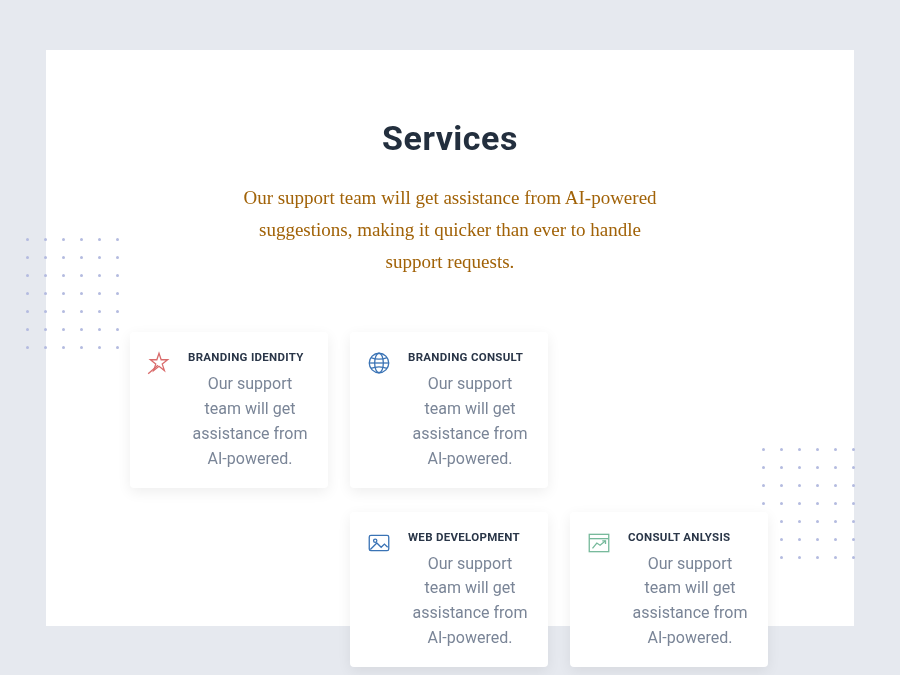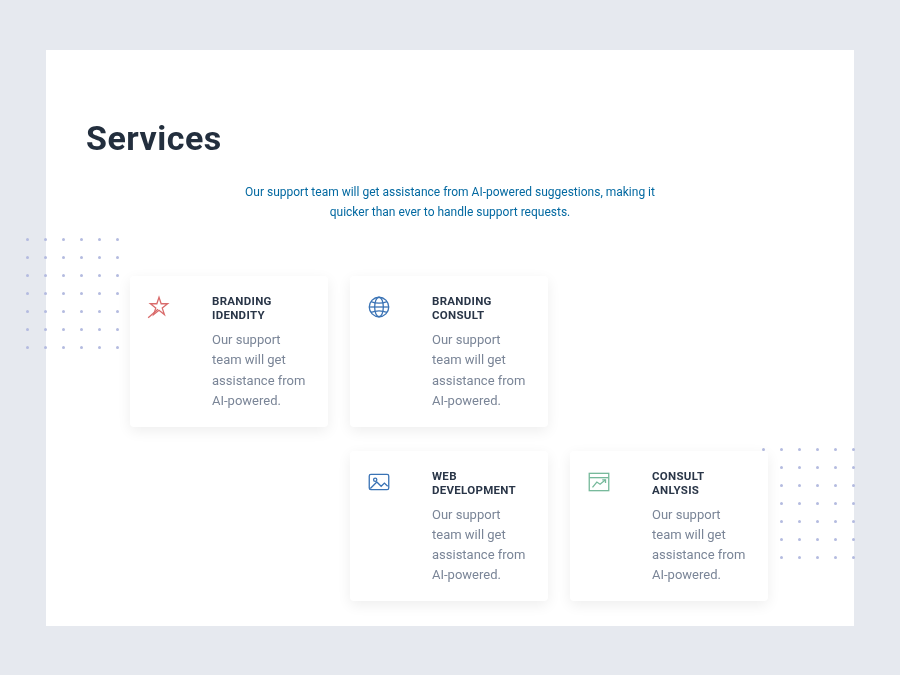--- a/index.html
+++ b/index.html
@@ -10,65 +10,67 @@
     display:flex; align-items:center; justify-content:center;
     overflow:hidden;
   }
   .page {
     background:#fff;
     width:808px; height:576px;
     position:relative;
     padding:68px 40px 40px 40px;
   }
   .heading {
+    text-align:center;
     font-size:34px;
     font-weight:700;
     color:#232f3e;
     letter-spacing:0.5px;
   }
   .subheading {
     text-align:center;
     margin: 24px auto 0 auto;
-    font-size:12px;
-    color:#0369a1;
+    font-size:19px;
+    color:#a16207;
     line-height:1.7;
     max-width:430px;
+    font-family:Liberation Serif, serif;
   }
   .cards {
     position:relative;
     margin-top:54px;
     width:100%;
   }
   .row { display:flex; justify-content:flex-start; }
   .row1 { margin-left:44px; }
   .row2 { margin-left:264px; margin-top:24px; }
   .card {
     background:#fff;
     width:198px;
     padding:18px 16px 16px 16px;
     border-radius:4px;
     box-shadow:0 4px 14px rgba(0,0,0,0.07);
     display:flex;
     align-items:flex-start;
     margin-right:22px;
-    gap:24px;
   }
   .card .icon { flex-shrink:0; width:30px; height:30px; margin-right:12px; margin-top:0px; }
   .card .icon svg { width:26px; height:26px; }
   .card h3 {
     font-size:11.5px;
     font-weight:700;
     color:#2a3648;
     letter-spacing:0.3px;
     margin-bottom:8px;
   }
   .card p {
-    font-size:13px;
+    font-size:16px;
     color:#7a8597;
     line-height:1.55;
+    text-align:center;
   }
   
   .dots {
     position:absolute;
     display:grid;
     grid-template-columns: repeat(5, 8px);
     grid-auto-rows:8px;
     gap:10px 10px;
     z-index:0;
   }

